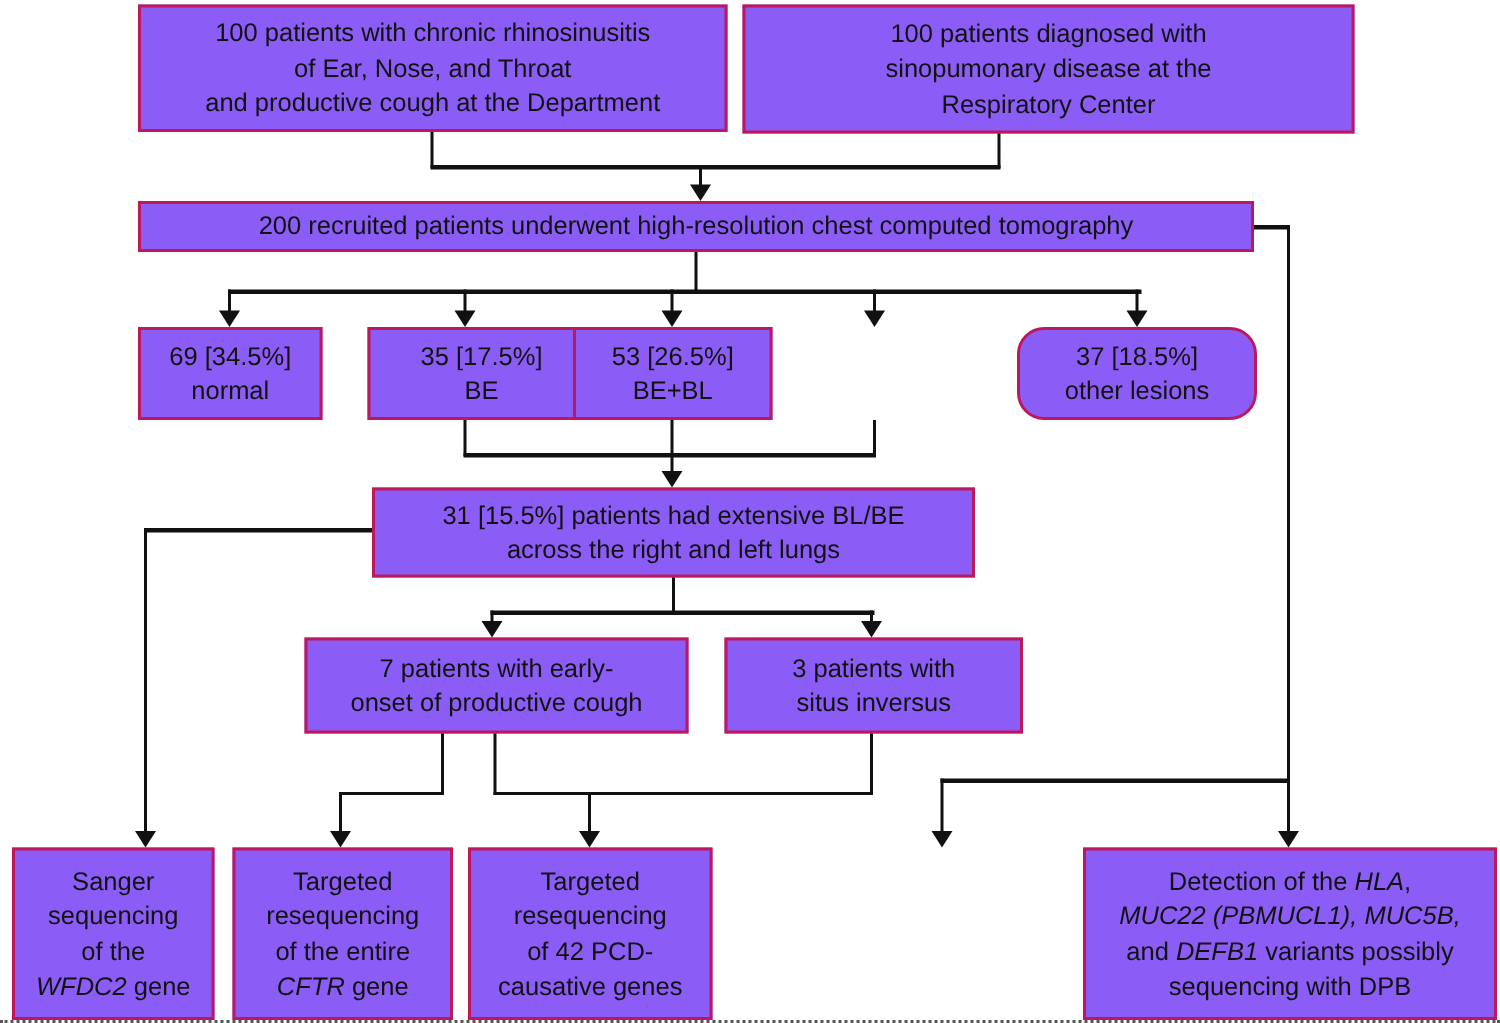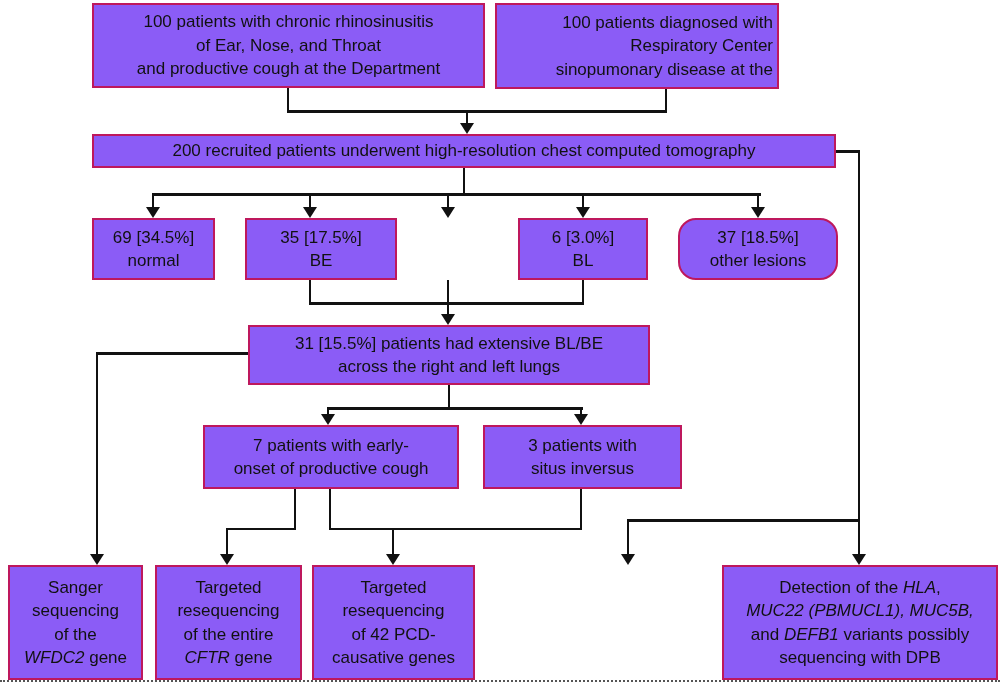--- a/index.html
+++ b/index.html
@@ -36,21 +36,21 @@
     border-top: 11px solid #111111;
   }
   .bottom-rule {
     position: absolute;
     left: 0; right: 0; bottom: 0;
     border-top: 2px dotted #555555;
   }
 
   
   #b-top-left      { left: 92px;  top: 3px;   width: 393px; height: 85px; }
-  #b-top-right     { left: 495px; top: 3px;   width: 284px; height: 86px; align-items: flex-end; }
+  #b-top-right     { left: 495px; top: 3px;   width: 408px; height: 86px; }
   #b-hrct          { left: 92px;  top: 134px; width: 744px; height: 34px; }
   #b-normal        { left: 92px;  top: 218px; width: 123px; height: 62px; }
   #b-be            { left: 245px; top: 218px; width: 152px; height: 62px; }
   #b-bebl          { left: 382px; top: 218px; width: 133px; height: 62px; }
   #b-bl            { left: 518px; top: 218px; width: 130px; height: 62px; }
   #b-other         { left: 678px; top: 218px; width: 160px; height: 62px; border-radius: 18px; }
   #b-extensive     { left: 248px; top: 325px; width: 402px; height: 60px; }
   #b-early-onset   { left: 203px; top: 425px; width: 256px; height: 64px; }
   #b-situs         { left: 483px; top: 425px; width: 199px; height: 64px; }
   #b-sanger        { left: 8px;   top: 565px; width: 135px; height: 115px; }
@@ -64,37 +64,37 @@
 
 <div class="canvas">
 
   <div class="box" id="b-top-left">
       <div><span>100 patients with chronic rhinosinusitis</span></div>
       <div><span>of Ear, Nose, and Throat</span></div>
       <div><span>and productive cough at the Department</span></div>
     </div>
   <div class="box" id="b-top-right">
       <div><span>100 patients diagnosed with</span></div>
+      <div><span>sinopumonary disease at the</span></div>
       <div><span>Respiratory Center</span></div>
-      <div><span>sinopumonary disease at the</span></div>
     </div>
   <div class="box" id="b-hrct">
       <div><span>200 recruited patients underwent high-resolution chest computed tomography</span></div>
     </div>
   <div class="box" id="b-normal">
       <div><span>69 [34.5%]</span></div>
       <div><span>normal</span></div>
     </div>
   <div class="box" id="b-be">
       <div><span>35 [17.5%]</span></div>
       <div><span>BE</span></div>
     </div>
-  <div class="box" id="b-bl">
-      <div><span>6 [3.0%]</span></div>
-      <div><span>BL</span></div>
+  <div class="box" id="b-bebl">
+      <div><span>53 [26.5%]</span></div>
+      <div><span>BE+BL</span></div>
     </div>
   <div class="box" id="b-other">
       <div><span>37 [18.5%]</span></div>
       <div><span>other lesions</span></div>
     </div>
   <div class="box" id="b-extensive">
       <div><span>31 [15.5%] patients had extensive BL/BE</span></div>
       <div><span>across the right and left lungs</span></div>
     </div>
   <div class="box" id="b-early-onset">

